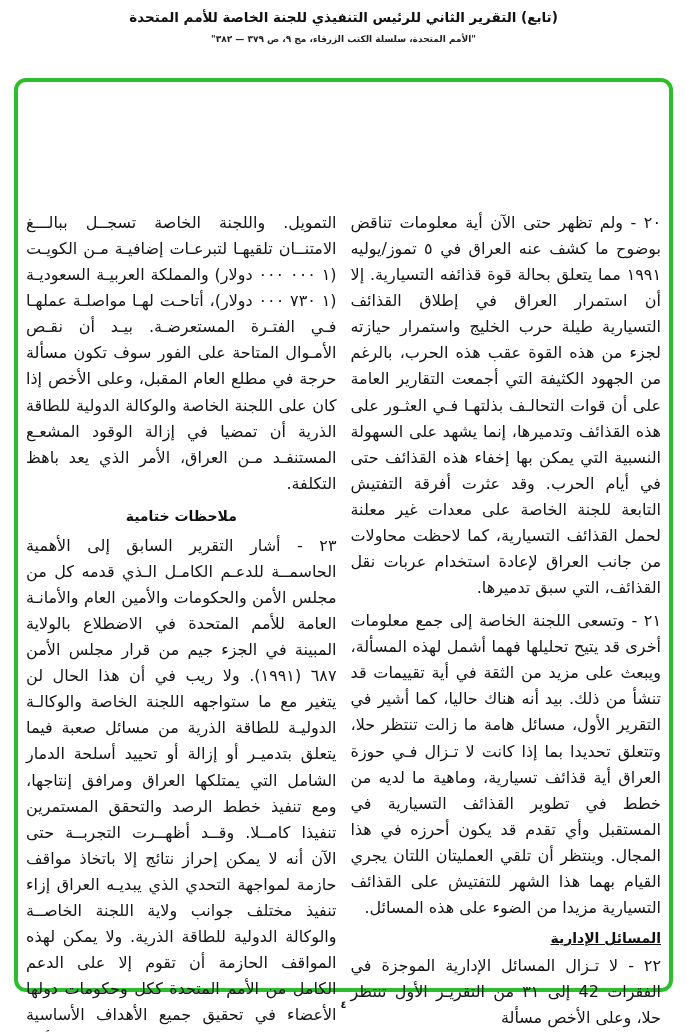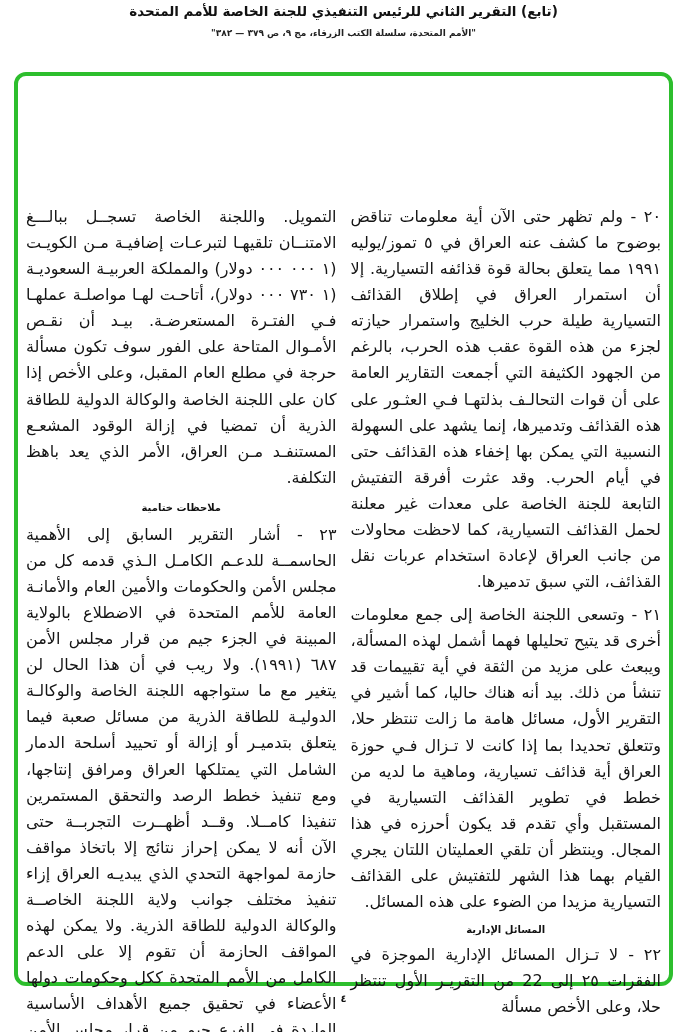--- a/index.html
+++ b/index.html
@@ -11,20 +11,21 @@
     overflow: hidden;
   }
   .page {
     position: relative;
     width: 687px; height: 1032px;
     direction: rtl;
   }
   .doc-header {
     padding-top: 2px;
     text-align: center;
+    margin-top: 6px;
   }
   .doc-title {
     font-size: 13.5px;
     font-weight: bold;
     line-height: 1.4;
   }
   .doc-source {
     margin-top: 7px;
     font-size: 9px;
     font-weight: bold;
@@ -50,27 +51,28 @@
     min-width: 0;
   }
   .para {
     font-size: 16px;
     line-height: 1.63;
     text-align: justify;
     margin-bottom: 7px;
     color: #141414;
   }
   .section-heading {
-    font-size: 10px;
+    font-size: 14px;
     font-weight: bold;
     color: #111;
   }
   .right-heading {
-    text-align: center;
+    text-align: right;
     margin: 9px 0 7px 0;
+    text-decoration: underline;
   }
   .center-heading {
     text-align: center;
     margin: 11px 0 9px 0;
   }
   .end-rule {
     width: 132px;
     height: 1px;
     background: #2a2a2a;
     margin: 16px auto 0 auto;
@@ -96,21 +98,21 @@
     <div class="doc-source">"الأمم المتحدة، سلسلة الكتب الزرقاء، مج ٩، ص ٣٧٩ — ٣٨٢"</div>
   </header>
 
   <div class="green-frame">
     <div class="columns">
 
       <section class="col col-right">
         <p class="para">٢٠ - ولم تظهر حتى الآن أية معلومات تناقض بوضوح ما كشف عنه العراق في ٥ تموز/يوليه ١٩٩١ مما يتعلق بحالة قوة قذائفه التسيارية. إلا أن استمرار العراق في إطلاق القذائف التسيارية طيلة حرب الخليج واستمرار حيازته لجزء من هذه القوة عقب هذه الحرب، بالرغم من الجهود الكثيفة التي أجمعت التقارير العامة على أن قوات التحالـف بذلتهـا فـي العثـور على هذه القذائف وتدميرها، إنما يشهد على السهولة النسبية التي يمكن بها إخفاء هذه القذائف حتى في أيام الحرب. وقد عثرت أفرقة التفتيش التابعة للجنة الخاصة على معدات غير معلنة لحمل القذائف التسيارية، كما لاحظت محاولات من جانب العراق لإعادة استخدام عربات نقل القذائف، التي سبق تدميرها.</p>
         <p class="para">٢١ - وتسعى اللجنة الخاصة إلى جمع معلومات أخرى قد يتيح تحليلها فهما أشمل لهذه المسألة، ويبعث على مزيد من الثقة في أية تقييمات قد تنشأ من ذلك. بيد أنه هناك حاليا، كما أشير في التقرير الأول، مسائل هامة ما زالت تنتظر حلا، وتتعلق تحديدا بما إذا كانت لا تـزال فـي حوزة العراق أية قذائف تسيارية، وماهية ما لديه من خطط في تطوير القذائف التسيارية في المستقبل وأي تقدم قد يكون أحرزه في هذا المجال. وينتظر أن تلقي العمليتان اللتان يجري القيام بهما هذا الشهر للتفتيش على القذائف التسيارية مزيدا من الضوء على هذه المسائل.</p>
         <h2 class="section-heading right-heading">المسائل الإدارية</h2>
-        <p class="para">٢٢ - لا تـزال المسائل الإدارية الموجزة في الفقرات ٢٥ إلى 22 من التقريـر الأول تنتظر حلا، وعلى الأخص مسألة</p>
+        <p class="para">٢٢ - لا تـزال المسائل الإدارية الموجزة في الفقرات 42 إلى ٣١ من التقريـر الأول تنتظر حلا، وعلى الأخص مسألة</p>
       </section>
 
       <section class="col col-left">
         <p class="para">التمويل. واللجنة الخاصة تسجــل ببالـــغ الامتنــان تلقيهـا لتبرعـات إضافيـة مـن الكويـت (١ ٠٠٠ ٠٠٠ دولار) والمملكة العربيـة السعوديـة (١ ٧٣٠ ٠٠٠ دولار)، أتاحـت لهـا مواصلـة عملهـا فـي الفتـرة المستعرضـة. بيـد أن نقـص الأمـوال المتاحة على الفور سوف تكون مسألة حرجة في مطلع العام المقبل، وعلى الأخص إذا كان على اللجنة الخاصة والوكالة الدولية للطاقة الذرية أن تمضيا في إزالة الوقود المشعـع المستنفـد مـن العراق، الأمر الذي يعد باهظ التكلفة.</p>
         <h2 class="section-heading center-heading">ملاحظات ختامية</h2>
         <p class="para">٢٣ - أشار التقرير السابق إلى الأهمية الحاسمــة للدعـم الكامـل الـذي قدمه كل من مجلس الأمن والحكومات والأمين العام والأمانـة العامة للأمم المتحدة في الاضطلاع بالولاية المبينة في الجزء جيم من قرار مجلس الأمن ٦٨٧ (١٩٩١). ولا ريب في أن هذا الحال لن يتغير مع ما ستواجهه اللجنة الخاصة والوكالـة الدوليـة للطاقة الذرية من مسائل صعبة فيما يتعلق بتدميـر أو إزالة أو تحييد أسلحة الدمار الشامل التي يمتلكها العراق ومرافق إنتاجها، ومع تنفيذ خطط الرصد والتحقق المستمرين تنفيذا كامــلا. وقــد أظهــرت التجربــة حتى الآن أنه لا يمكن إحراز نتائج إلا باتخاذ مواقف حازمة لمواجهة التحدي الذي يبديـه العراق إزاء تنفيذ مختلف جوانب ولاية اللجنة الخاصــة والوكالة الدولية للطاقة الذرية. ولا يمكن لهذه المواقف الحازمة أن تقوم إلا على الدعم الكامل من الأمم المتحدة ككل وحكومات دولها الأعضاء في تحقيق جميع الأهداف الأساسية الواردة في الفرع جيم من قرار مجلس الأمن ٦٨٧ (١٩٩١).</p>
         <div class="end-rule"></div>
       </section>
 
     </div>

